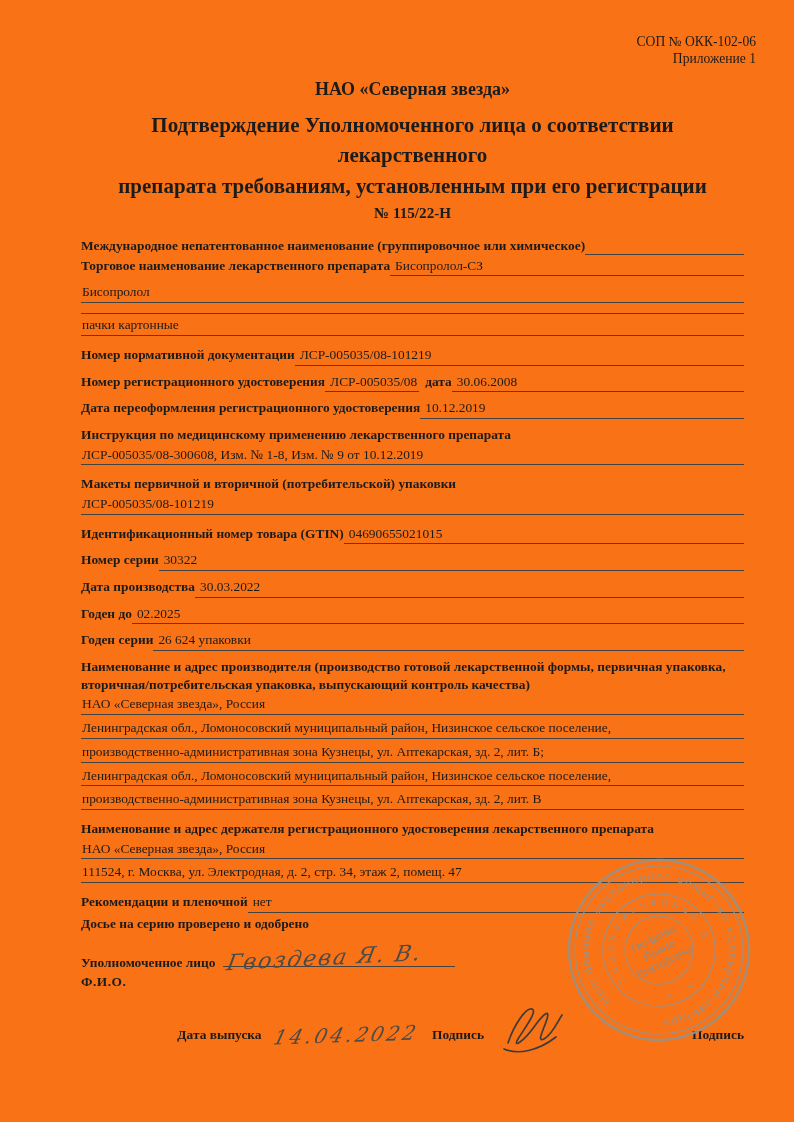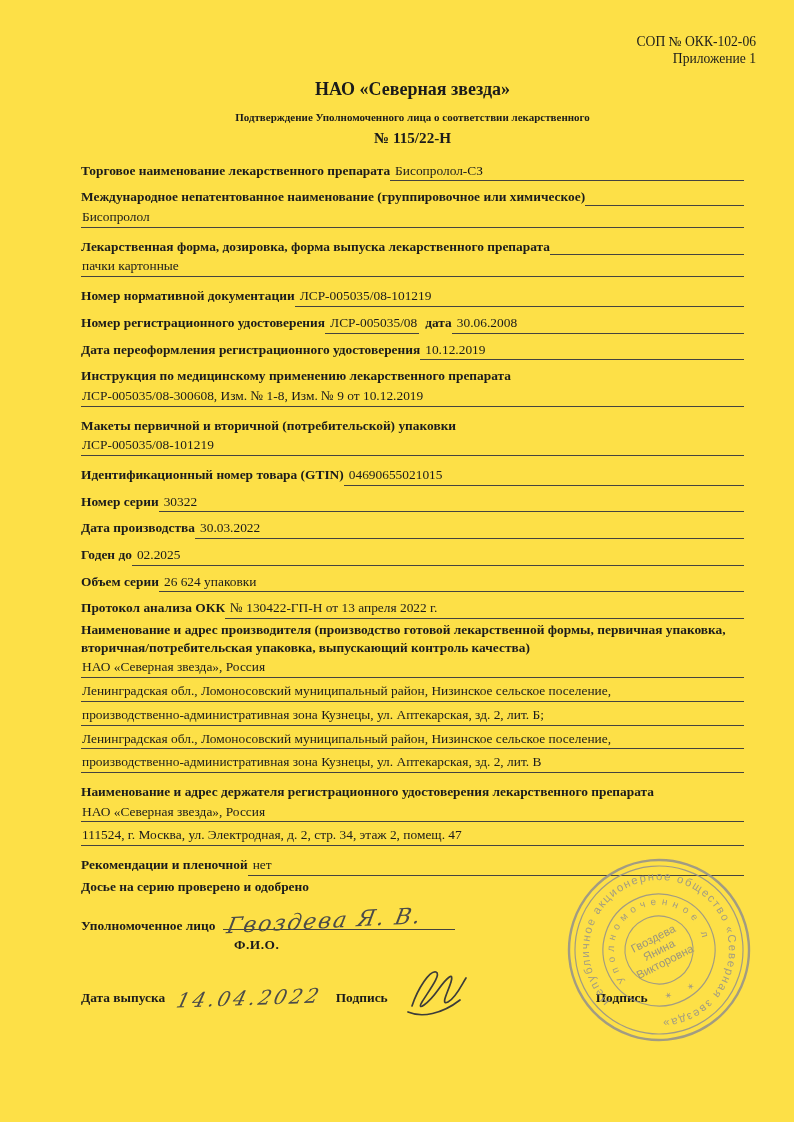--- a/index.html
+++ b/index.html
@@ -1,52 +1,52 @@
 <!DOCTYPE html>
 <html><head>
 <meta charset="utf-8">
 <style>
   html,body{margin:0;padding:0;}
   body{background:#e8e8e8;}
   .page{
     position:relative;
     width:794px;height:1122px;
     margin:0 auto;
-    background:#fde047;
+    background:#f97316;
     font-family:"Liberation Serif","DejaVu Serif",serif;
     color:#1b1b1b;
     font-size:13.4px;
     line-height:1.32;
     overflow:hidden;
     box-sizing:border-box;
     padding:34px 50px 0 81px;
   }
   .hdr{ text-align:right; margin-right:-12px; font-size:13.6px; line-height:1.25;}
   .org{ text-align:center; font-weight:700; font-size:18px; margin-top:10px;}
-  .doc-title{ text-align:center; font-weight:700; font-size:11px; line-height:1.45; margin-top:8px;}
+  .doc-title{ text-align:center; font-weight:700; font-size:21px; line-height:1.45; margin-top:8px;}
   .doc-num{ text-align:center; font-weight:700; font-size:15.2px; margin-top:2px; margin-bottom:14px;}
 
   .row{ display:flex; align-items:baseline; margin-bottom:7px;}
   .row.tight{ margin-bottom:2px;}
   .lbl{ font-weight:700; white-space:nowrap;}
   .lbl.wrap{ white-space:normal;}
   .val{ border-bottom:1.5px solid #45433f; padding:0 2px 1px 5px; white-space:nowrap;}
   .fill{ flex:1 1 auto;}
   .ufill{ flex:1 1 auto; border-bottom:1.5px solid #45433f; align-self:stretch;}
   .uline{ border-bottom:1.5px solid #45433f; padding:0 2px 1px 1px; margin-bottom:4px;}
   .lbl-line{ font-weight:700; margin-bottom:2px;}
   .gap{ height:6px;}
 
   .sig-row{ display:flex; align-items:baseline; margin-top:10px;}
   .sig-line{ position:relative; width:232px; border-bottom:1.5px solid #45433f; height:24px; margin-left:8px;}
-  .fio{ font-weight:700; margin-left:153px; margin-top:1px; letter-spacing:.5px;}
+  .fio{ font-weight:700; margin-top:1px; letter-spacing:.5px;}
   .handwrite{ font-family:"DejaVu Serif",serif; font-style:italic; color:#4b4b49;}
   .name-sig{ position:absolute; left:4px; bottom:-6px; font-size:22px; letter-spacing:2px;
              transform:rotate(-3deg) skewX(-14deg); white-space:nowrap;}
-  .footer-row{ display:flex; align-items:center; margin-top:22px;}
+  .footer-row{ display:flex; align-items:center; margin-top:22px;justify-content:flex-end;}
   .date-hw{ font-size:20px; letter-spacing:3px; transform:rotate(-2deg) skewX(-16deg); margin:0 14px 0 12px; white-space:nowrap;}
   .sign-lbl{ font-weight:700;}
   .seal-lbl{ font-weight:700; margin-left:118px;}
   .scribble{ margin:-14px 6px 0 10px;}
 
   .stamp{ position:absolute; left:561px; top:852px; width:196px; height:196px;
           transform:rotate(-27deg); opacity:.88; pointer-events:none;}
   .stamp text, .stamp textPath{ font-family:"Liberation Sans","DejaVu Sans",sans-serif;}
 </style>
 </head>
@@ -55,37 +55,37 @@
 <div class="page">
 
   <div class="hdr">
     <div>СОП № ОКК-102-06</div>
     <div>Приложение 1</div>
   </div>
 
   <div class="org">НАО «Северная звезда»</div>
   <div class="doc-title">
     <div>Подтверждение Уполномоченного лица о соответствии лекарственного</div>
+    <div>препарата требованиям, установленным при его регистрации</div>
   </div>
   <div class="doc-num">№ 115/22-Н</div>
-
-  <div class="row">
-    <span class="lbl">Торговое наименование лекарственного препарата</span>
-    <span class="val fill">Бисопролол-СЗ</span>
-  </div>
 
   <div class="row tight">
     <span class="lbl wrap">Международное непатентованное наименование (группировочное или химическое)</span>
     <span class="ufill"></span>
   </div>
+
+  <div class="row">
+    <span class="lbl">Торговое наименование лекарственного препарата</span>
+    <span class="val fill">Бисопролол-СЗ</span>
+  </div>
   <div class="uline">Бисопролол</div>
   <div class="gap"></div>
 
   <div class="row tight">
-    <span class="lbl wrap">Лекарственная форма, дозировка, форма выпуска лекарственного препарата</span>
     <span class="ufill"></span>
   </div>
   <div class="uline">пачки картонные</div>
   <div class="gap"></div>
 
   <div class="row">
     <span class="lbl">Номер нормативной документации</span>
     <span class="val fill">ЛСР-005035/08-101219</span>
   </div>
 
@@ -123,28 +123,24 @@
     <span class="lbl">Дата производства</span>
     <span class="val fill">30.03.2022</span>
   </div>
 
   <div class="row">
     <span class="lbl">Годен до</span>
     <span class="val fill">02.2025</span>
   </div>
 
   <div class="row">
-    <span class="lbl">Объем серии</span>
+    <span class="lbl">Годен серии</span>
     <span class="val fill">26 624 упаковки</span>
   </div>
 
-  <div class="row tight">
-    <span class="lbl">Протокол анализа ОКК</span>
-    <span class="val fill">№ 130422-ГП-Н от 13 апреля 2022 г.</span>
-  </div>
 
   <div class="lbl-line wrap">Наименование и адрес производителя (производство готовой лекарственной формы, первичная упаковка, вторичная/потребительская упаковка, выпускающий контроль качества)</div>
   <div class="uline">НАО «Северная звезда», Россия</div>
   <div class="uline">Ленинградская обл., Ломоносовский муниципальный район, Низинское сельское поселение,</div>
   <div class="uline">производственно-административная зона Кузнецы, ул. Аптекарская, зд. 2,  лит. Б;</div>
   <div class="uline">Ленинградская обл., Ломоносовский муниципальный район, Низинское сельское поселение,</div>
   <div class="uline">производственно-административная зона Кузнецы, ул. Аптекарская, зд. 2,  лит. В</div>
   <div class="gap"></div>
 
   <div class="lbl-line">Наименование и адрес держателя регистрационного удостоверения лекарственного препарата</div>

